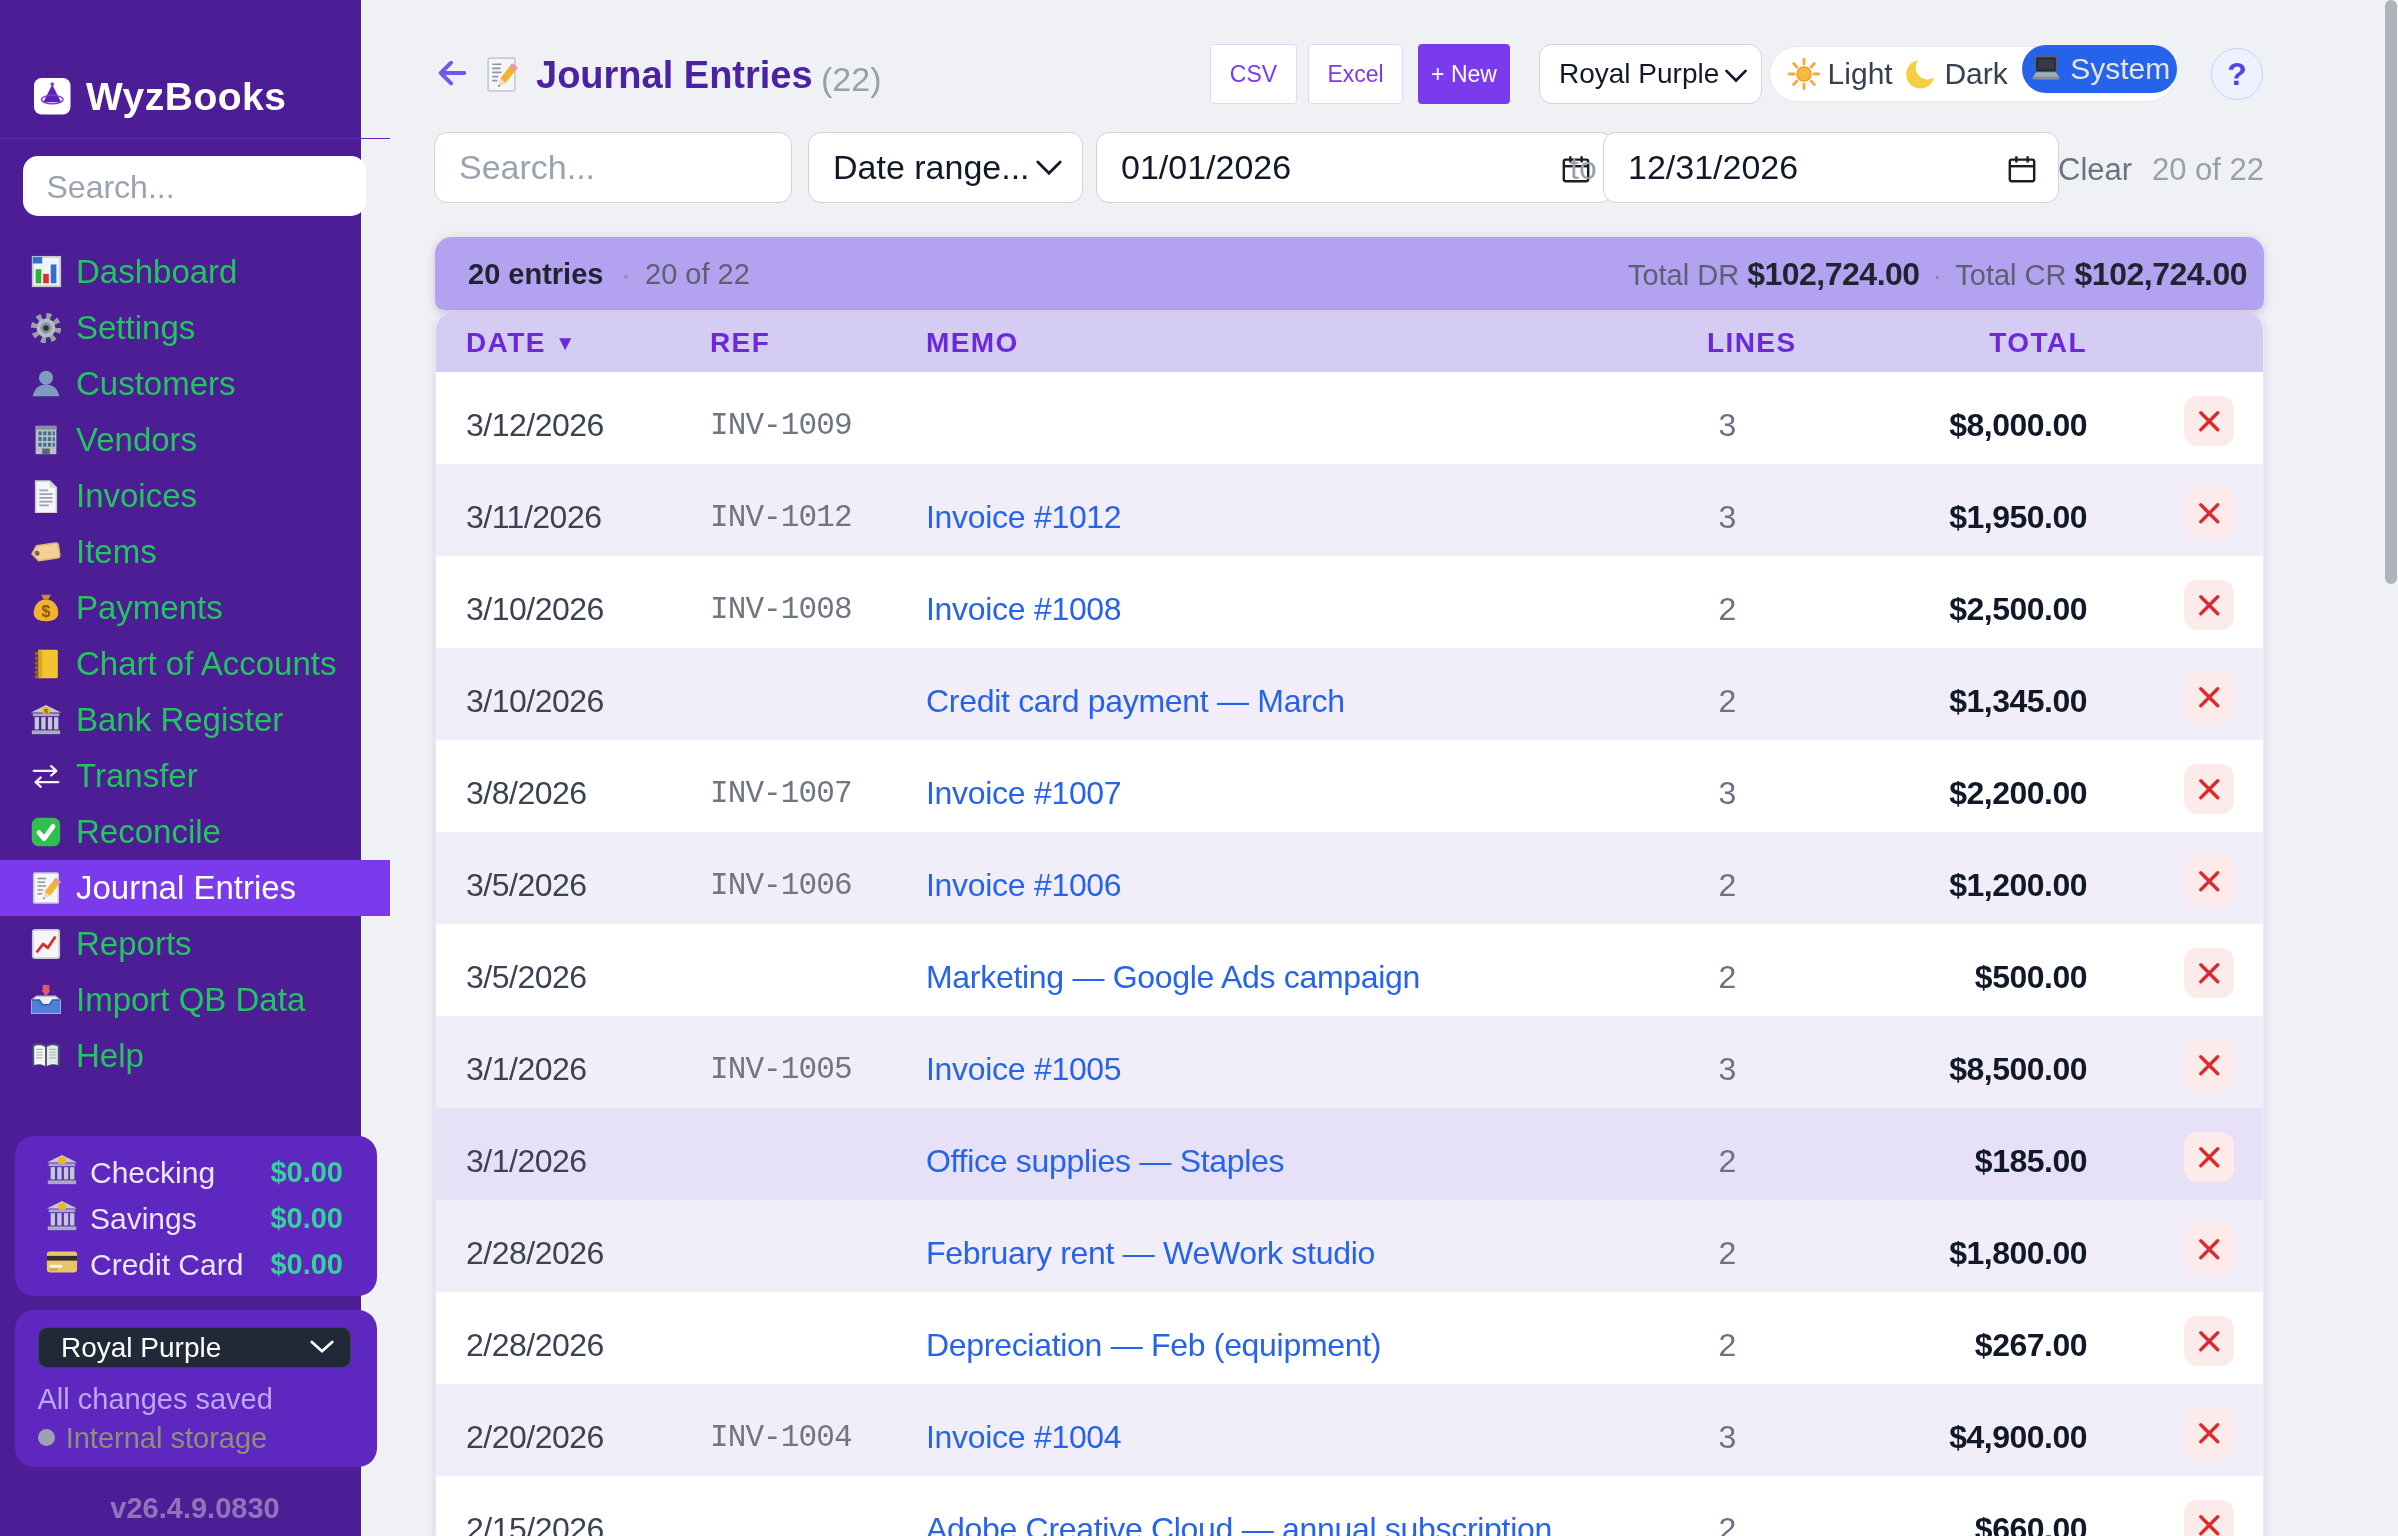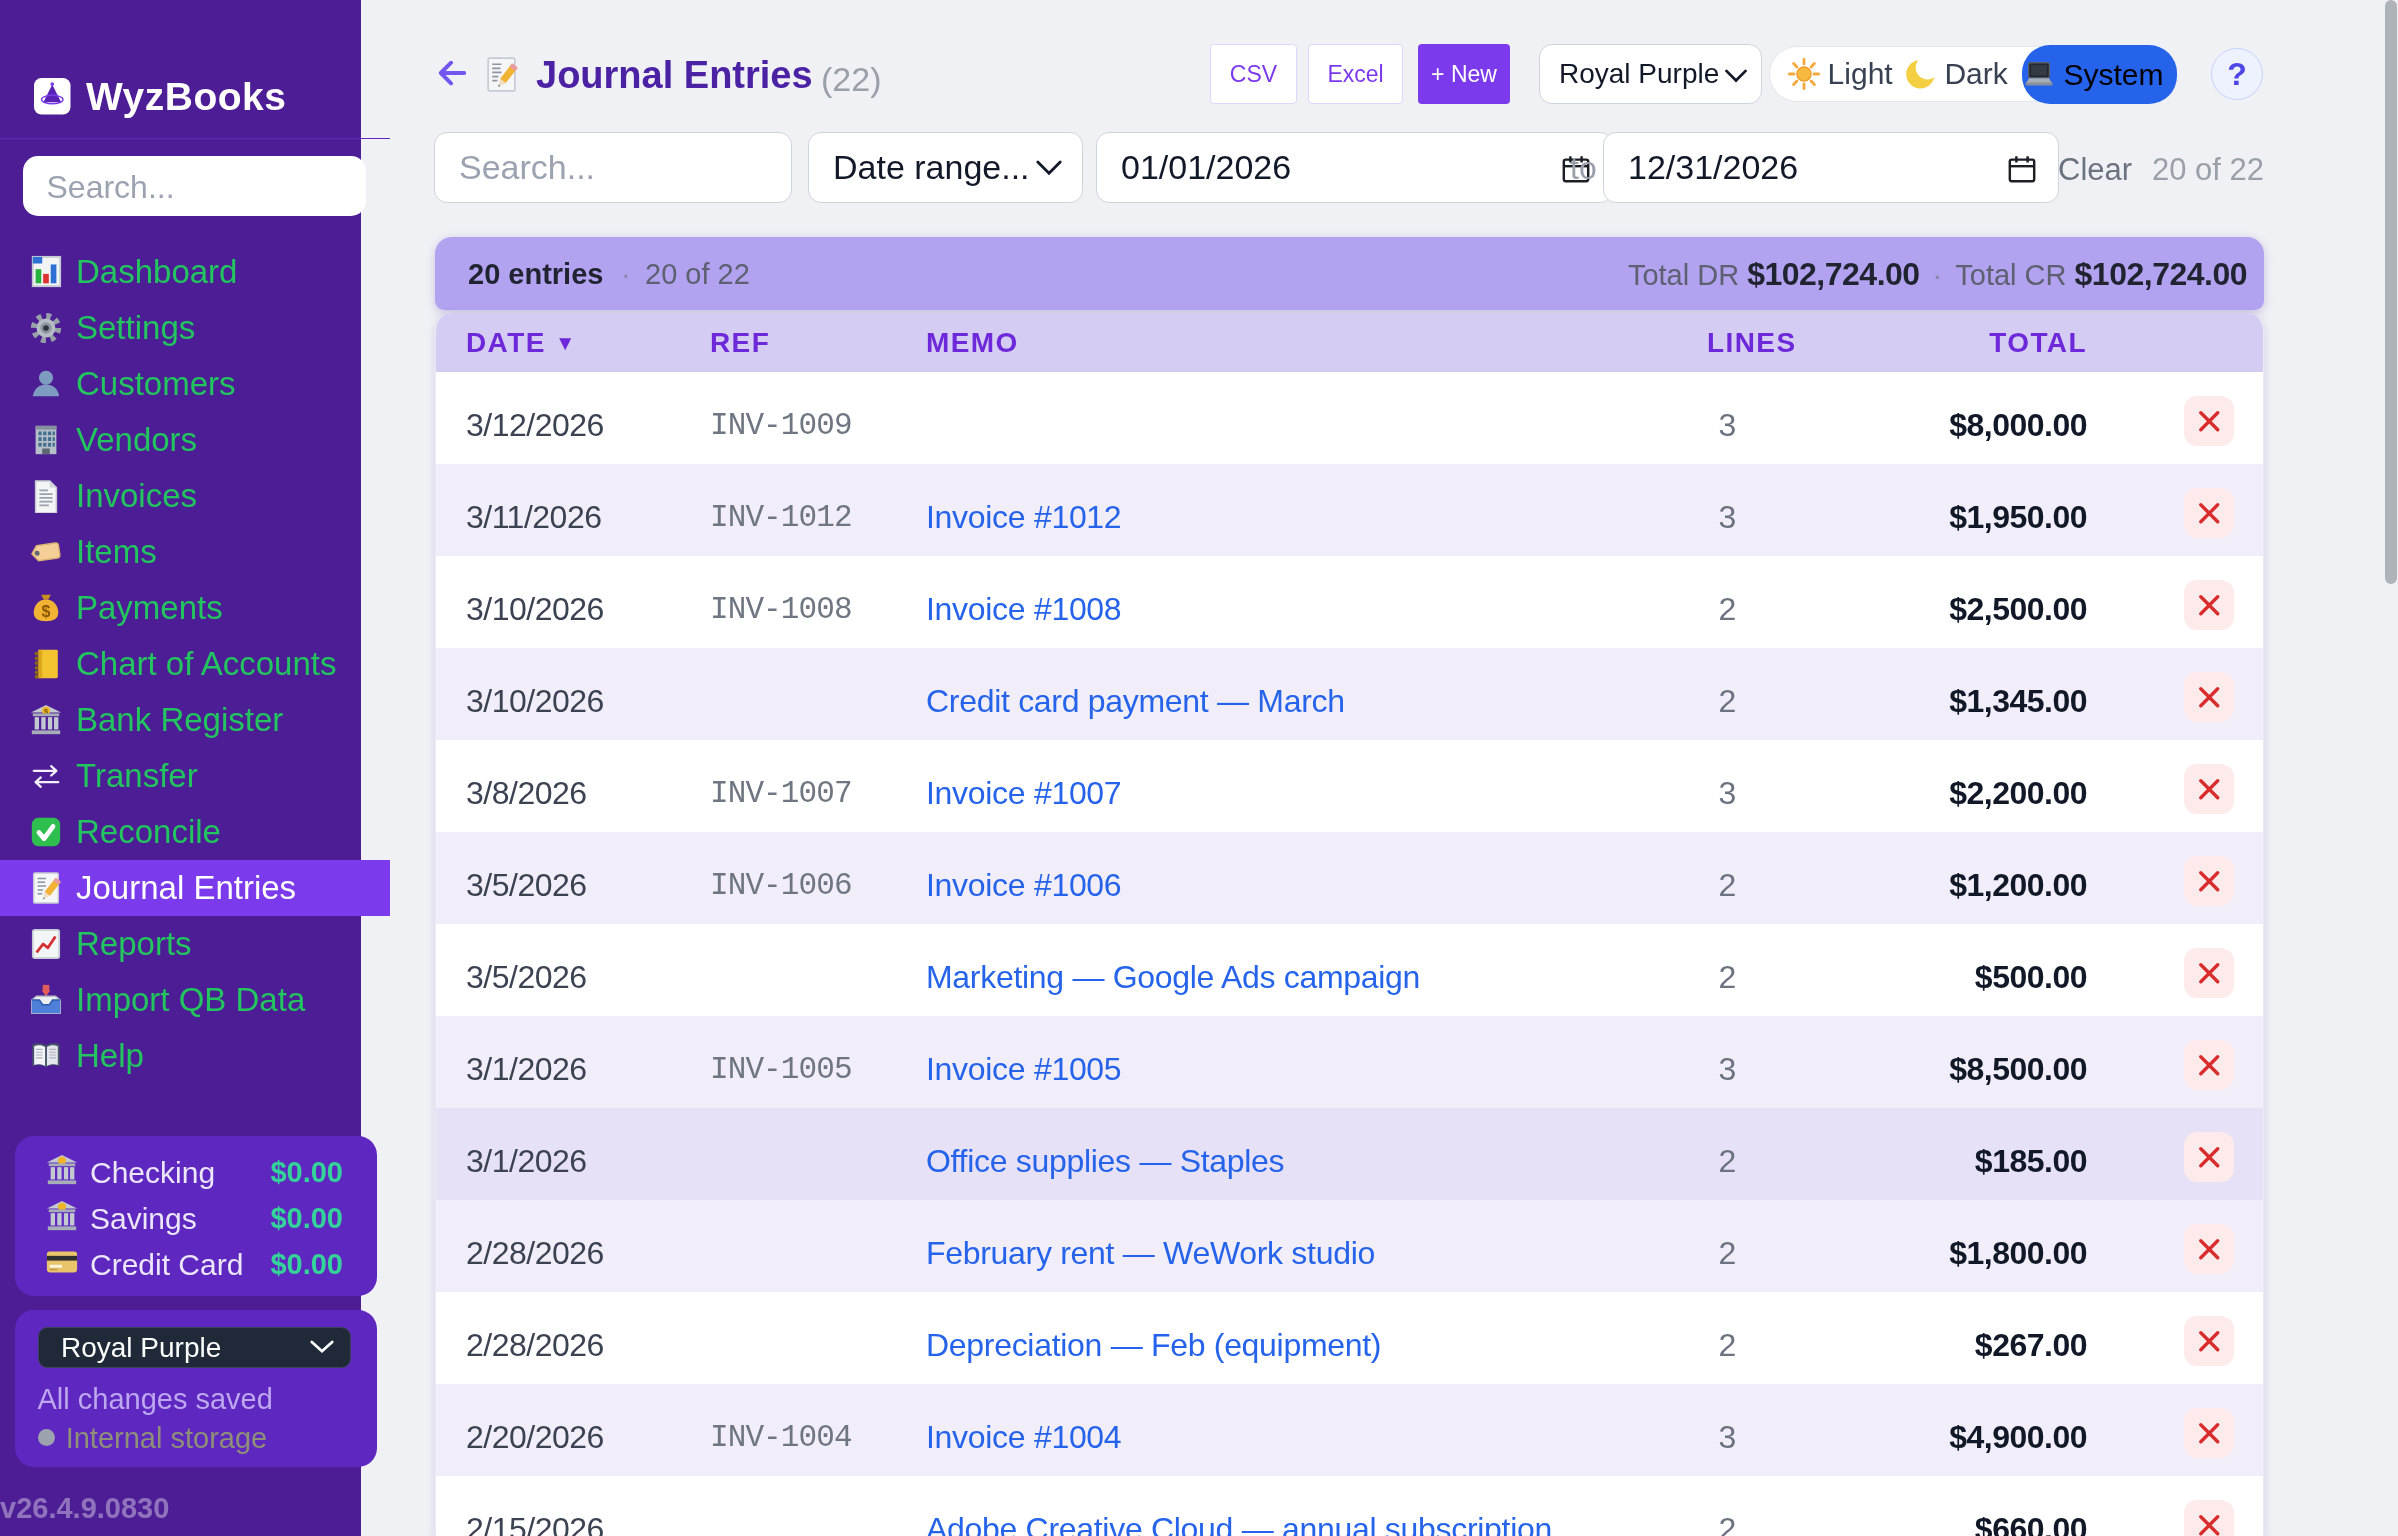--- a/index.html
+++ b/index.html
@@ -26,39 +26,39 @@
 .arow .ic{position:absolute;left:30px;top:5.6px;width:34px;height:34px}
 .arow .lb{position:absolute;left:75px;top:8.4px;font-size:30px;color:#ece6fa}
 .arow .amt{position:absolute;right:34px;top:8.4px;font-size:29px;font-weight:bold;color:#34d399}
 #theme{top:1310px;height:157px}
 #tsel{position:absolute;left:22.5px;top:17px;width:313px;height:41px;background:#1f2937;border:1.9px solid #3b4456;border-radius:9.4px}
 #tsel span{position:absolute;left:22.5px;top:3.7px;font-size:28px;color:#fff}
 #tsel svg{position:absolute;right:15px;top:11.2px}
 #saved{position:absolute;left:22.5px;top:73px;font-size:29px;color:#bda7ef}
 #storage{position:absolute;left:22.5px;top:112px;font-size:29px;color:#8e9077}
 #storage .dot{display:inline-block;width:17px;height:17px;border-radius:50%;background:#9ca3af;margin-right:11.2px;vertical-align:1.9px}
-#ver{position:absolute;left:0;top:1492px;width:390px;text-align:left;font-size:29px;font-weight:bold;color:rgba(255,255,255,.38)}
+#ver{position:absolute;left:0;top:1492px;width:390px;text-align:center;font-size:29px;font-weight:bold;color:rgba(255,255,255,.38)}
 
 #main{position:absolute;left:390px;top:0;width:2009px;height:1537px}
 #back{position:absolute;left:48px;top:58px}
 #titleIc{position:absolute;left:93px;top:53px;width:37px;height:43px}
 #title{position:absolute;left:146px;top:54px;font-size:38px;font-weight:bold;color:#4c22a4}
 #count{position:absolute;left:431px;top:60px;font-size:34px;color:#9aa0aa}
 .btn{position:absolute;top:44px;height:60px;border-radius:4px;display:flex;align-items:center;justify-content:center;font-size:23px}
 #bCsv{left:820px;width:87px;background:#fff;border:1.9px solid #ddd6fe;color:#7c3aed}
 #bExcel{left:918px;width:95px;background:#fff;border:1.9px solid #ddd6fe;color:#7c3aed}
 #bNew{left:1028px;width:92px;background:#7c3aed;color:#fff}
 #selTheme{left:1149px;width:223px;background:#fff;border:1.9px solid #cfd4dc;color:#111827;border-radius:13px;justify-content:flex-start;padding-left:19px;font-size:28px}
 #selTheme svg{position:absolute;right:13px;top:22.5px}
 #toggle{position:absolute;left:1379px;top:46px;width:407px;height:56px;background:#fff;border:1.9px solid #e3e6ea;border-radius:28px;display:flex;align-items:center}
 #toggle .seg{display:flex;align-items:center;font-size:30px;color:#374151}
 #toggle .seg .ic{width:34px;height:34px;margin-right:6.6px}
 #segLight{margin-left:17px}
 #segDark{margin-left:11.2px}
-#segSys{position:absolute;right:-1.9px;top:-1.9px;height:59px;width:155px;background:#2563eb;border-radius:28px;color:#000000;display:flex;align-items:center;justify-content:flex-start;font-size:30px}
+#segSys{position:absolute;right:-1.9px;top:-1.9px;height:48px;width:155px;background:#2563eb;border-radius:28px;color:#e5e5e5;display:flex;align-items:center;justify-content:center;font-size:30px}
 #segSys .ic{width:34px;height:34px;margin-right:7.5px}
 #help{position:absolute;left:1821px;top:48px;width:52px;height:52px;border-radius:50%;background:#eef2ff;border:1.9px solid #c7d2fe;color:#4f46e5;font-size:32px;font-weight:bold;display:flex;align-items:center;justify-content:center}
 
 .fin{position:absolute;top:132px;height:71px;background:#fff;border:1.9px solid #cfd4dc;border-radius:13px;font-size:34px;color:#111827;display:flex;align-items:center;padding-left:24px}
 #fSearch{left:44px;width:358px;color:#9aa3af}
 #fRange{left:418px;width:275px}
 #fD1{left:706px;width:517px}
 #fD2{left:1213px;width:456px}
 .fin .chev{position:absolute;right:19px;top:26px}
 .fin .cal{position:absolute;right:20.6px;top:20.6px;width:30px;height:30px}

